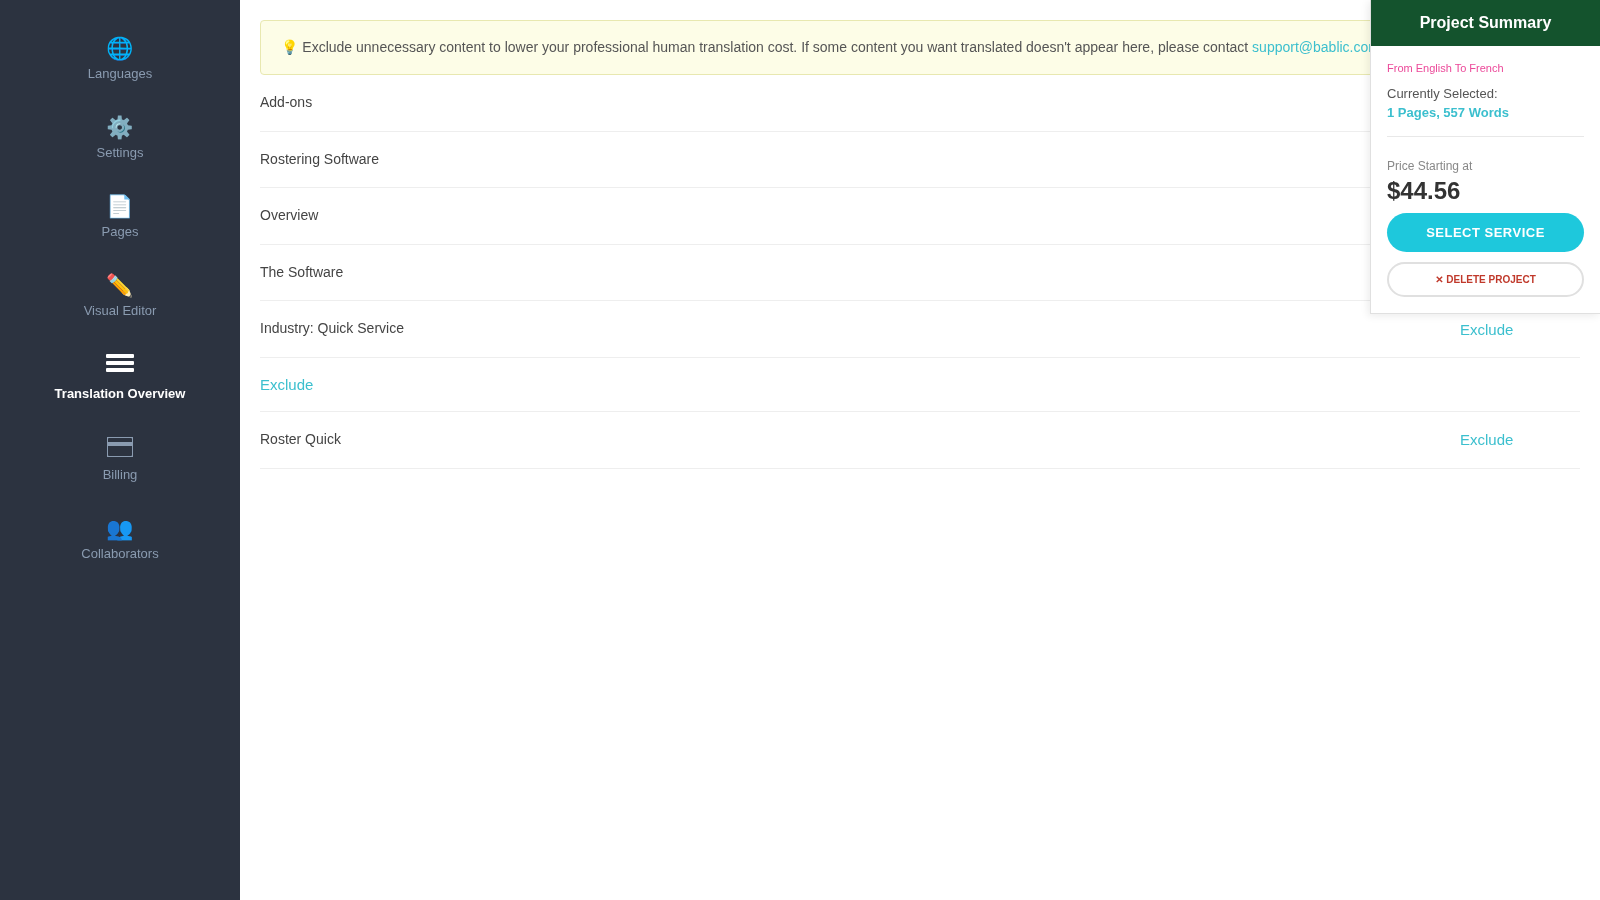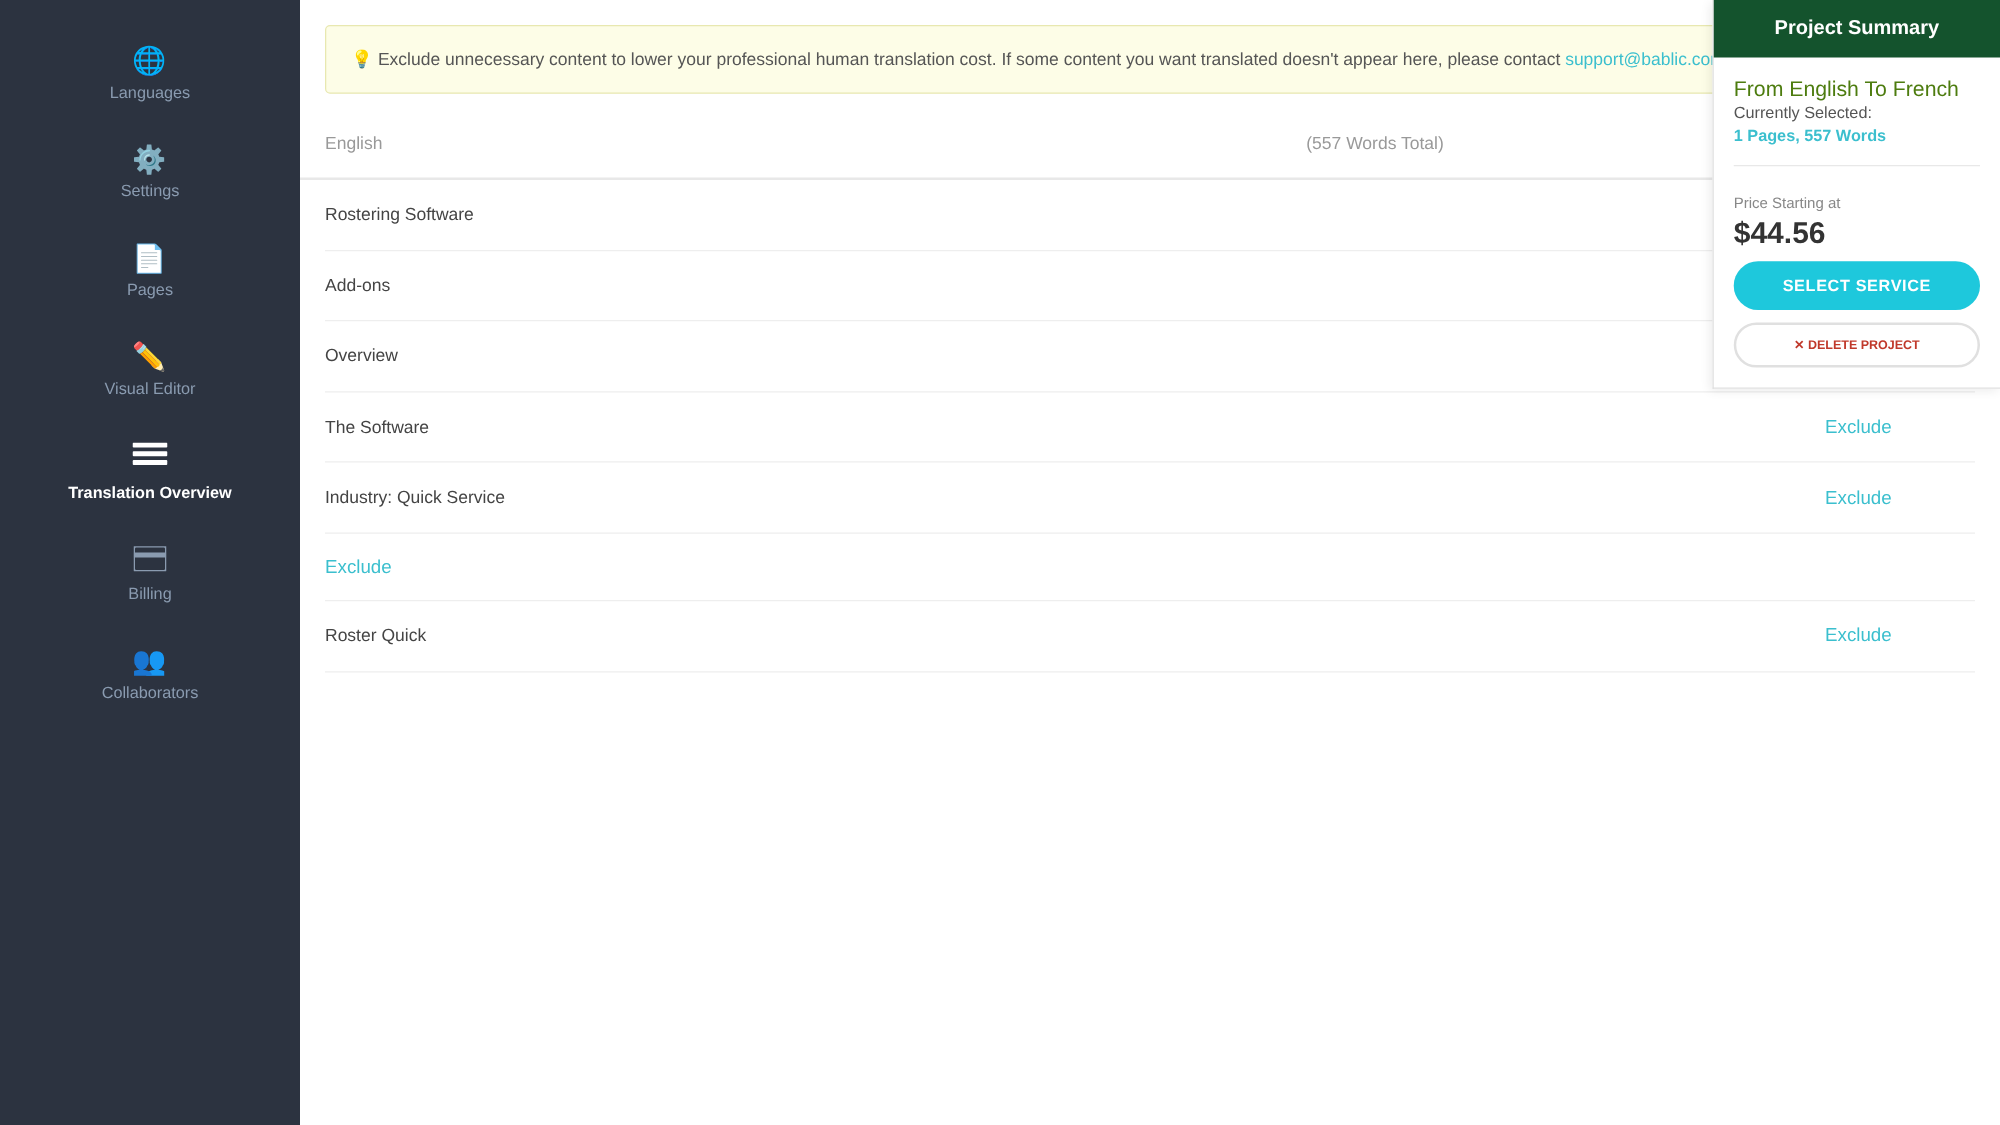--- a/index.html
+++ b/index.html
@@ -129,22 +129,23 @@
       color: #fff;
       padding: 14px 16px;
       font-size: 16px;
       font-weight: 600;
       text-align: center;
     }
     .summary-body {
       padding: 16px;
     }
     .summary-from {
-      font-size: 17px;
-      color: #4d7c0f;
+      font-size: 11px;
+      color: #ec4899;
+      margin-bottom: 12px;
     }
     .summary-selected-label {
       font-size: 13px;
       color: #555;
       margin-bottom: 4px;
     }
     .summary-selected-value {
       font-size: 13px;
       color: #3bbfce;
       font-weight: 600;
@@ -243,49 +244,35 @@
 </nav>
 
 <main class="main">
 
   <div class="info-banner">
     <span>💡</span>
     <span>Exclude unnecessary content to lower your professional human translation cost. If some content you want translated doesn't appear here, please contact </span>
     <a href="#">support@bablic.com</a>
   </div>
 
-  <div class="table-header">
-    <div class="col-title">
-      <span>English</span>
-    </div>
-    <div class="col-words">
-      <span>(557 Words Total)</span>
-    </div>
-    <div class="col-page">
-      <span>Page</span>
-      <div class="page-input-group">
-        <span>/</span>
-      </div>
-    </div>
-  </div>
 
   <div class="content-area">
 
     <div class="content-row">
       <div class="row-title">
+        <span>Add-ons</span>
+      </div>
+      <div class="row-exclude">
+        <button class="exclude-btn">Exclude</button>
+      </div>
+    </div>
+
+    <div class="content-row">
+      <div class="row-title">
         <span>Rostering Software</span>
-      </div>
-      <div class="row-exclude">
-        <button class="exclude-btn">Exclude</button>
-      </div>
-    </div>
-
-    <div class="content-row">
-      <div class="row-title">
-        <span>Add-ons</span>
       </div>
       <div class="row-exclude">
         <button class="exclude-btn">Exclude</button>
       </div>
     </div>
 
     <div class="content-row">
       <div class="row-title">
         <span>Overview</span>
       </div>

